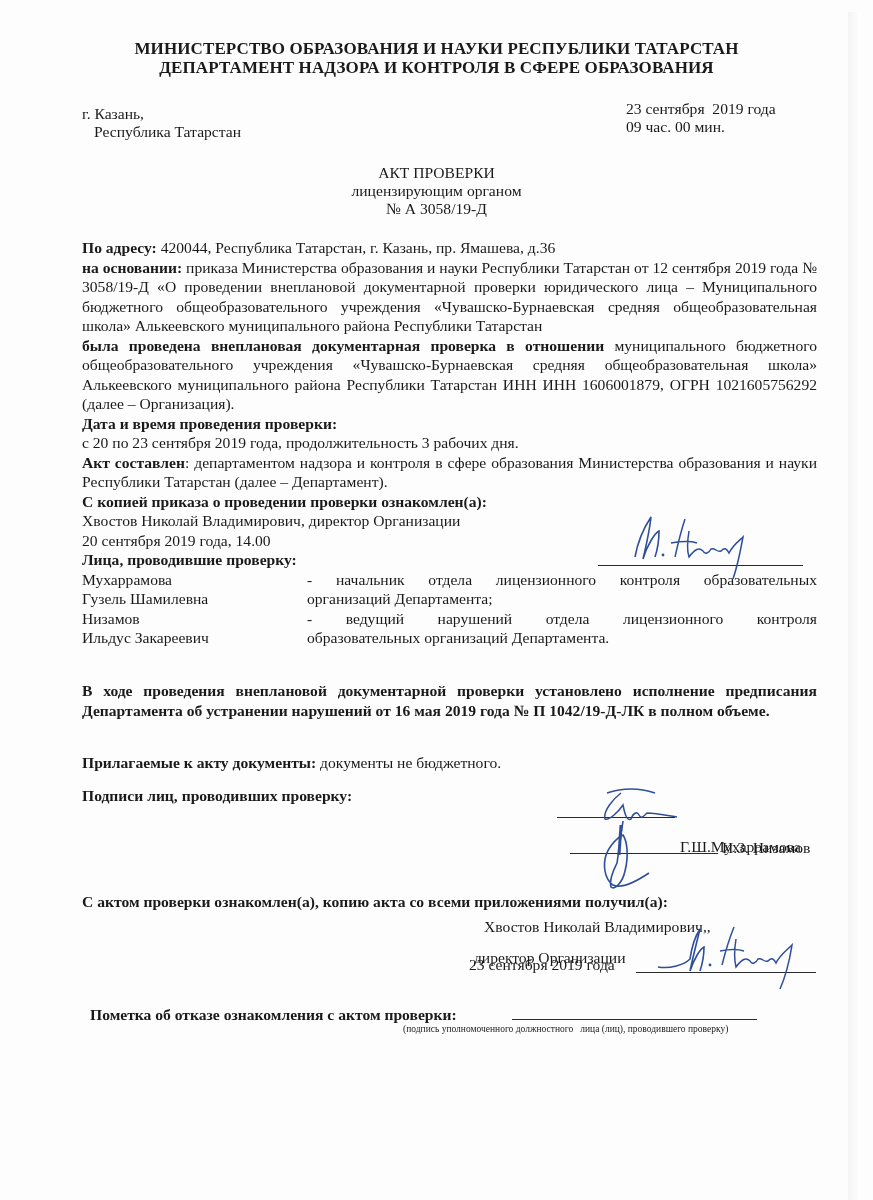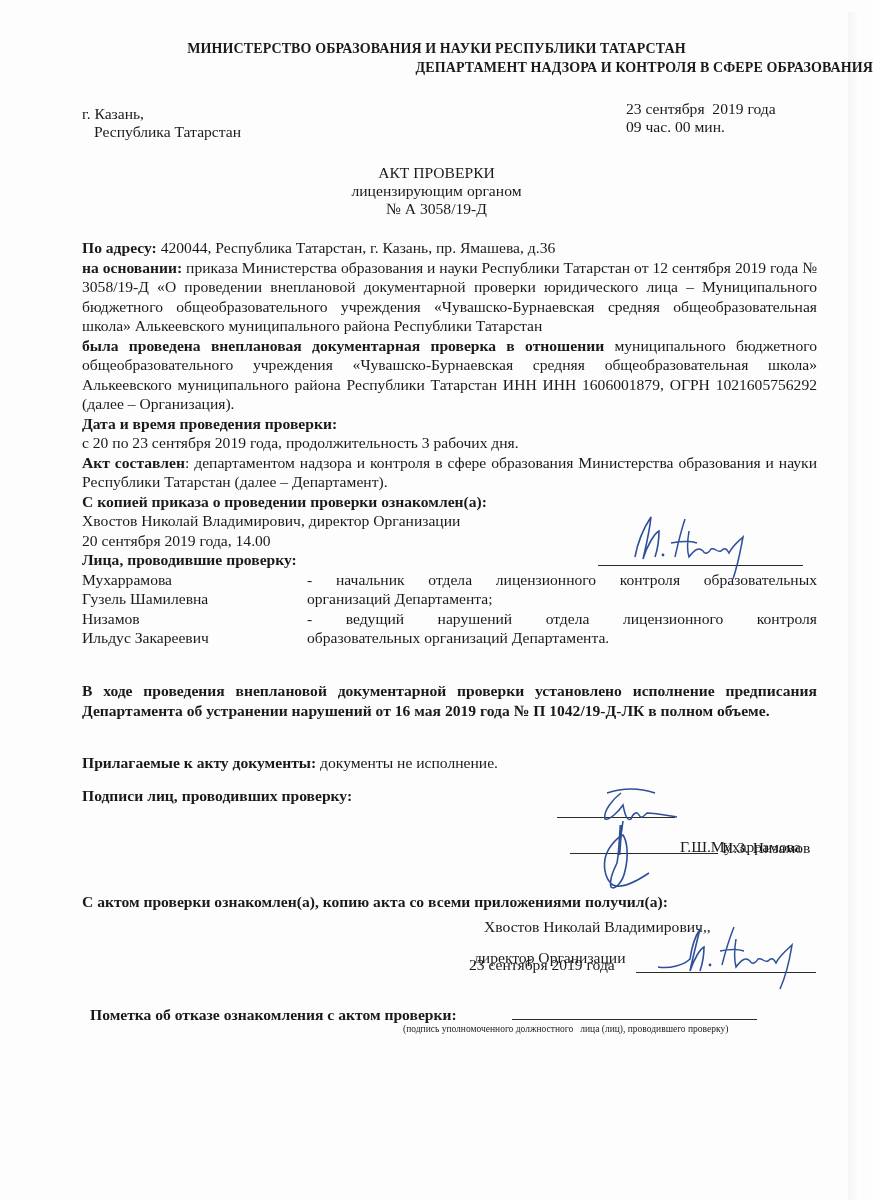--- a/index.html
+++ b/index.html
@@ -2,39 +2,39 @@
 <html><head>
 <meta charset="utf-8">
 <style>
   html, body { margin:0; padding:0; background:#ffffff; }
   body { width:873px; height:1200px; position:relative; overflow:hidden;
          font-family:"Liberation Serif", "DejaVu Serif", serif; color:#1a1a1a; }
   .page { position:absolute; left:0; top:0; width:873px; height:1200px; background:#fdfdfd; }
   .scan-edge { position:absolute; left:848px; top:12px; width:12px; height:1188px;
                background:linear-gradient(90deg,#f4f4f4,#fafafa 60%,#ffffff); }
   .abs { position:absolute; }
-  .hdr { left:0; width:873px; text-align:center; font-weight:bold; font-size:14px; line-height:20px; letter-spacing:0.1px; }
+  .hdr { left:0; width:873px; text-align:center; font-weight:bold; font-size:17px; line-height:20px; letter-spacing:0.1px; }
   .txt { font-size:15.6px; line-height:19.5px; }
   .b { font-weight:bold; }
   .just { text-align:justify; text-align-last:left; }
   .sig-line { border-bottom:1px solid #2a2a2a; }
   .sig { position:absolute; }
   .small { font-size:9.5px; line-height:12px; }
   .row { display:flex; }
   .col-name { width:225px; flex:none; }
   .col-role { flex:1; }
 </style>
 </head>
 <body>
 
 <div class="page">
   <div class="scan-edge"></div>
 
   <div class="abs hdr" style="top:39px;">МИНИСТЕРСТВО ОБРАЗОВАНИЯ И НАУКИ РЕСПУБЛИКИ ТАТАРСТАН</div>
-  <div class="abs hdr" style="top:58px;text-align:right;">ДЕПАРТАМЕНТ НАДЗОРА И КОНТРОЛЯ В СФЕРЕ ОБРАЗОВАНИЯ</div>
+  <div class="abs hdr" style="top:58px;">ДЕПАРТАМЕНТ НАДЗОРА И КОНТРОЛЯ В СФЕРЕ ОБРАЗОВАНИЯ</div>
 
   <div class="abs txt" style="left:82px; top:104px;">г. Казань,</div>
   <div class="abs txt" style="left:82px; top:122px;margin-left:12px;">Республика Татарстан</div>
 
   <div class="abs txt" style="left:626px; top:99px; white-space:pre;">23 сентября  2019 года</div>
   <div class="abs txt" style="left:626px; top:117px;">09 час. 00 мин.</div>
 
   <div class="abs txt" style="left:0; width:873px; text-align:center; top:163px;">АКТ ПРОВЕРКИ</div>
   <div class="abs txt" style="left:0; width:873px; text-align:center; top:181px;">лицензирующим органом</div>
   <div class="abs txt" style="left:0; width:873px; text-align:center; top:199px;">№ А 3058/19-Д</div>
@@ -84,21 +84,21 @@
   <div class="abs sig-line" style="left:598px; top:565px; width:205px;"></div>
   <svg class="sig" style="left:625px; top:505px;" width="150" height="80" viewBox="0 0 150 80">
     <path d="M10 52 C14 30,22 18,26 12 C24 30,20 45,18 54 M18 54 C22 40,30 28,34 26 C34 36,32 46,30 52" stroke="#2f4f9a" stroke-width="1.6" fill="none"></path>
     <circle cx="38" cy="50" r="1.4" fill="#2f4f9a"></circle>
     <path d="M50 52 C54 34,58 20,60 14 M46 38 C58 36,66 36,72 38 M64 26 C62 38,62 46,64 52 C70 44,74 42,78 46 C80 50,84 48,86 44 C90 42,92 48,96 46 C100 42,102 44,104 48 C108 40,114 36,118 32 C116 42,114 56,108 74" stroke="#2f4f9a" stroke-width="1.5" fill="none"></path>
   </svg>
 
   <div class="abs txt b just" style="left:82px; width:735px; top:681px;">В ходе проведения внеплановой документарной проверки установлено исполнение предписания Департамента об устранении нарушений от 16 мая 2019 года № П 1042/19-Д-ЛК в полном объеме.</div>
 
   <div class="abs txt" style="left:82px; top:753px;">
-    <span class="b">Прилагаемые к акту документы:</span><span> документы не исполнение.</span>
+    <span class="b">Прилагаемые к акту документы:</span><span> документы не бюджетного.</span>
   </div>
 
   <div class="abs txt b" style="left:82px; top:786px;">Подписи лиц, проводивших проверку:</div>
   <div class="abs sig-line" style="left:557px; top:817px; width:118px;"></div>
   <div class="abs txt" style="left:680px; top:801px;margin-top:36px;">Г.Ш.Мухаррамова</div>
   <div class="abs sig-line" style="left:570px; top:853px; width:148px;"></div>
   <div class="abs txt" style="left:722px; top:838px;">И.З. Низамов</div>
   <svg class="sig" style="left:585px; top:785px;" width="110" height="110" viewBox="0 0 110 110">
     <path d="M22 8 C40 2,58 4,70 8 M36 8 C28 14,18 26,20 34 C24 36,34 26,38 20 C40 30,42 36,46 34 C48 28,52 26,54 30 C56 34,58 32,62 28 C70 28,80 30,92 32" stroke="#2f4f9a" stroke-width="1.5" fill="none"></path>
     <path d="M38 36 C36 50,34 64,32 78 C28 86,24 96,26 102 C30 106,38 96,40 86 C44 70,42 56,38 50 C30 54,22 64,20 74 C18 86,22 96,28 100 C36 104,52 96,64 88" stroke="#2f4f9a" stroke-width="1.6" fill="none"></path>

